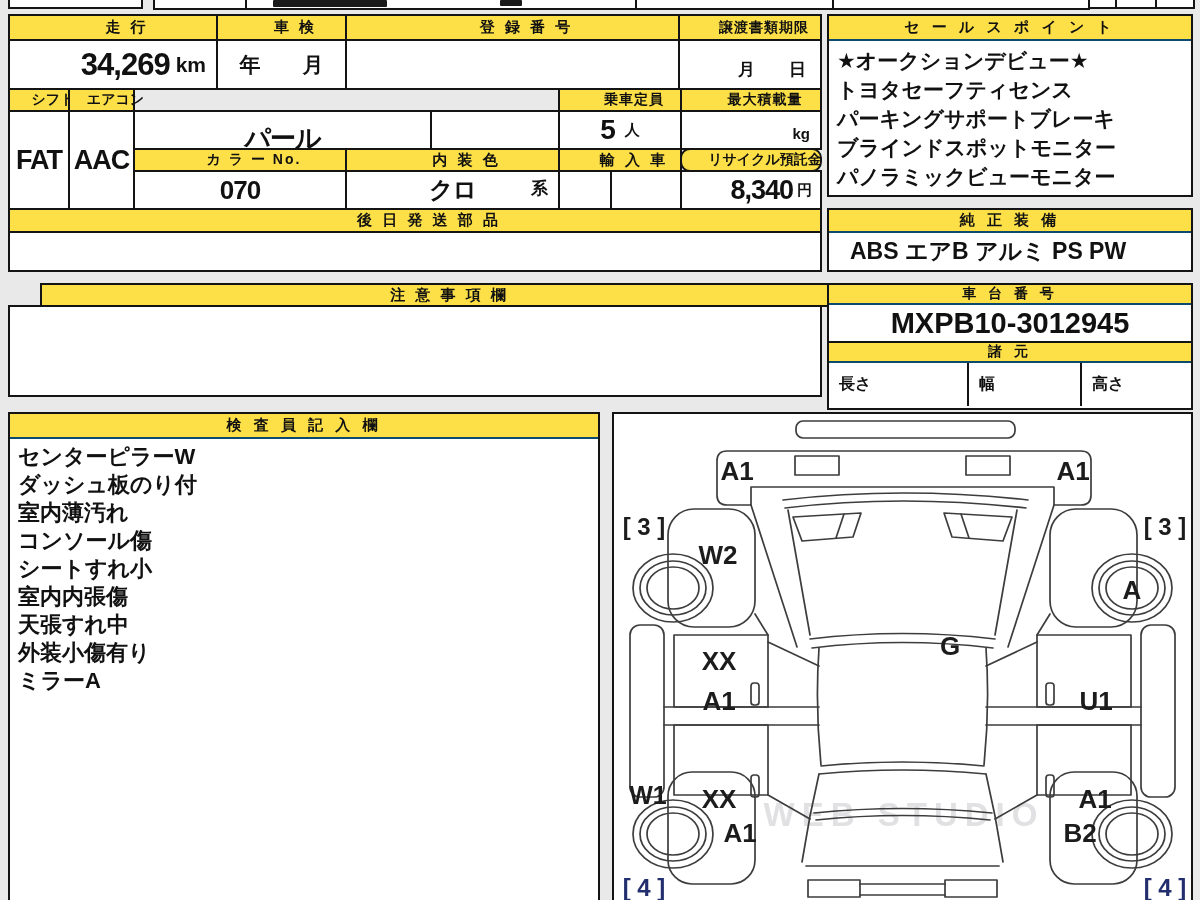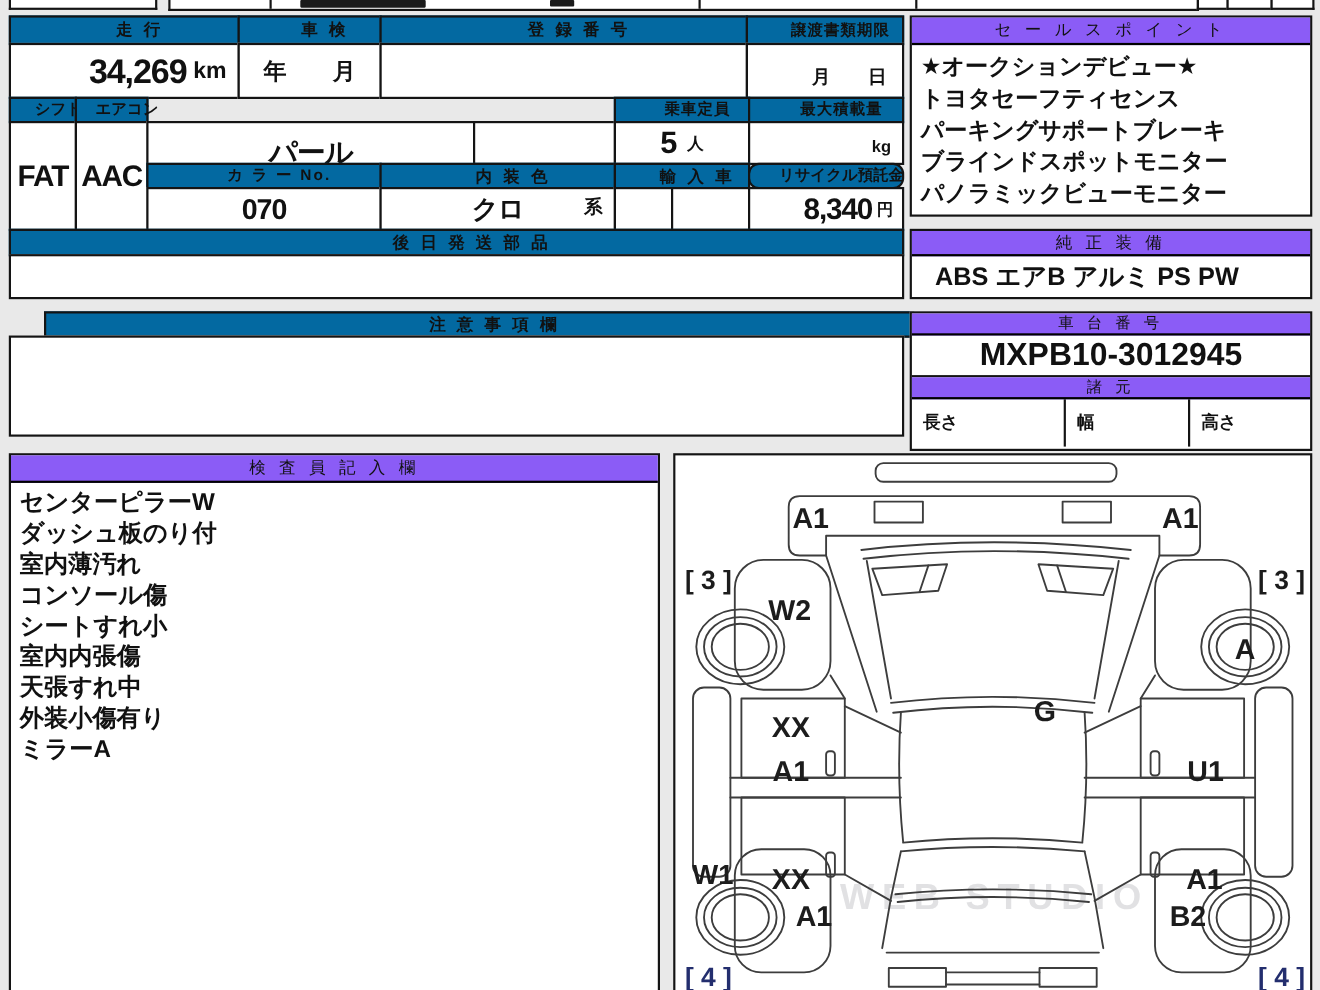--- a/index.html
+++ b/index.html
@@ -9,32 +9,32 @@
     font-family:"Liberation Sans","DejaVu Sans",sans-serif;
     color:#111;
     -webkit-font-smoothing:antialiased;
   }
   .page{position:relative;width:1200px;height:900px;overflow:hidden;}
   .cell{
     position:absolute;box-sizing:border-box;
     border:2px solid #141414;background:#fff;
     display:flex;align-items:center;justify-content:center;
   }
-  .hdr{background:#0369a1;font-size:15px;font-weight:600;letter-spacing:3px;white-space:nowrap;padding-left:28px;}
+  .hdr{background:#fde047;font-size:15px;font-weight:600;letter-spacing:3px;white-space:nowrap;padding-left:28px;}
   .hdr.sm{font-size:14px;letter-spacing:1px;}
   .hdr.tight{font-size:14px;letter-spacing:0;}
   .bignum{font-weight:700;letter-spacing:-1px;}
   .unit{font-weight:700;}
   .frag{position:absolute;box-sizing:border-box;background:#fff;border:2px solid #141414;border-top:none;}
   .fragline{position:absolute;background:#141414;}
   .blob{position:absolute;background:#1a1a1a;border-radius:1px;}
   .box{position:absolute;box-sizing:border-box;border:2px solid #141414;background:#fff;}
-  .box-hdr{box-sizing:border-box;background:#8b5cf6;border-bottom:2px solid #000000;
+  .box-hdr{box-sizing:border-box;background:#fde047;border-bottom:2px solid #0c4a6e;
     display:flex;align-items:center;justify-content:center;
-    font-size:15px;font-weight:400;letter-spacing:4px;white-space:nowrap;}
+    font-size:15px;font-weight:700;letter-spacing:4px;white-space:nowrap;}
   .lines{padding:5px 8px 0 8px;}
   .sales-line{font-size:21px;font-weight:700;line-height:29px;white-space:nowrap;}
   .insp-line{font-size:22px;font-weight:700;line-height:28px;white-space:nowrap;}
   .suffix{position:absolute;right:10px;bottom:8px;font-size:17px;font-weight:600;}
   svg text{font-family:"Liberation Sans","DejaVu Sans",sans-serif;}
 </style>
 </head>
 <body>
 
 <div class="page">

